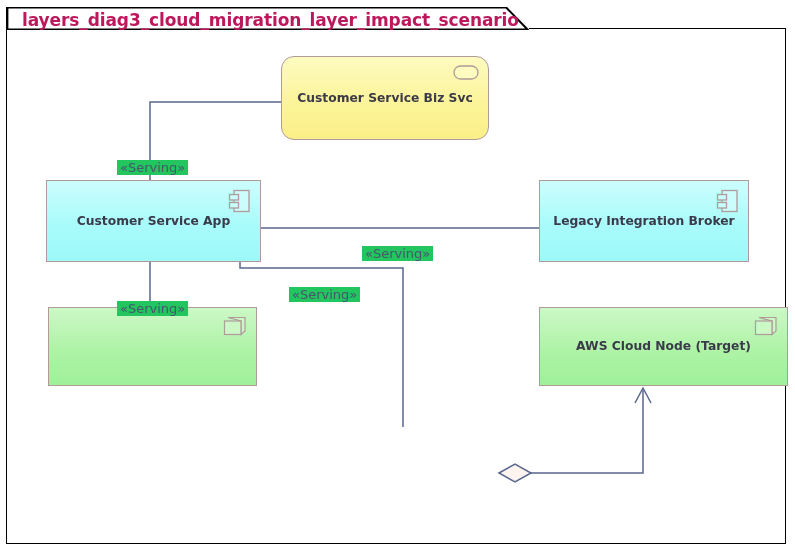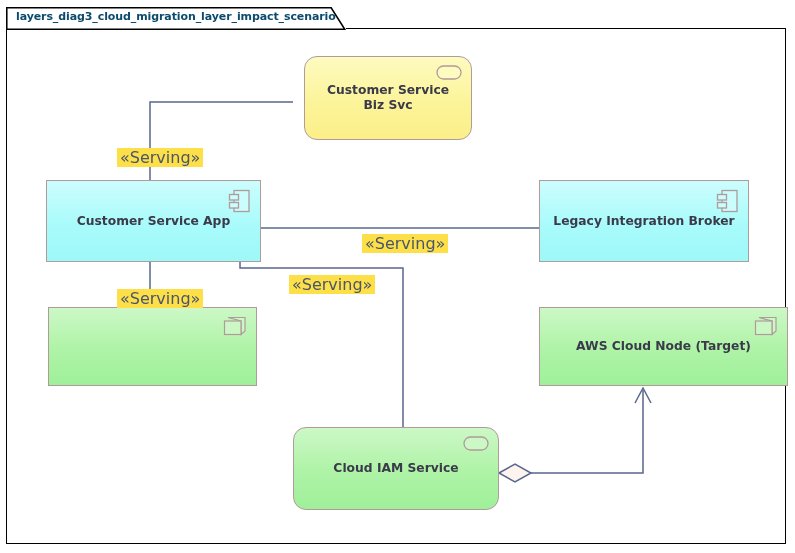--- a/index.html
+++ b/index.html
@@ -47,26 +47,27 @@
     position: absolute;
     left: 0;
     top: 0;
     width: 100%;
     height: 100%;
   }
   .title-tab .tab-label {
     position: relative;
     display: block;
     padding: 3px 10px 0 10px;
-    font-size: 11px;
+    font-size: 17px;
     font-weight: bold;
-    color: #0c4a6e;
+    color: #be185d;
     white-space: nowrap;
     letter-spacing: -0.1px;
     z-index: 2;
+    margin-left: 6px;
   }
 
   
   #wires {
     position: absolute;
     left: 0;
     top: 0;
     width: 795px;
     height: 553px;
     pointer-events: none;
@@ -104,26 +105,27 @@
     position: absolute;
     top: 8px;
     right: 9px;
     z-index: 4;
   }
   .icon svg { display: block; }
 
   
   .wire-label {
     position: absolute;
-    font-size: 16px;
+    font-size: 13px;
     color: #4a5570;
-    background: #fde047;
+    background: #22c55e;
     padding: 0 3px;
     white-space: nowrap;
     z-index: 4;
+    margin-top: 12px;
   }
 </style>
 </head>
 <body>
 
 <div id="canvas">
 
   <div class="frame"></div>
 
   <div class="title-tab">
@@ -145,21 +147,21 @@
       <path d="M240,262 L240,268 L403,268 L403,427"></path>
 
       <path d="M530,473 L643,473 L643,390"></path>
 
       <path d="M635,403 L643,388 L651,403"></path>
     </g>
 
     <path d="M499,473 L515,464 L531,473 L515,482 Z" fill="#fdf3ef" stroke="#59678c" stroke-width="1.5"></path>
   </svg>
 
-  <div class="node rounded fill-yellow" style="left:304px; top:56px; width:168px; height:84px;">
+  <div class="node rounded fill-yellow" style="left:281px; top:56px; width:208px; height:84px;">
     <span class="icon">
       <svg width="26" height="15" viewBox="0 0 26 15">
         <rect x="1" y="1" width="24" height="13" rx="6.5" ry="6.5" fill="#fdfbc0" stroke="#b09a9a" stroke-width="1.3"></rect>
       </svg>
     </span>
     <span class="node-label">Customer Service Biz Svc</span>
   </div>
 
   <div class="node fill-cyan" style="left:46px; top:180px; width:215px; height:82px;">
     <span class="icon">
@@ -195,27 +197,19 @@
   <div class="node fill-green" style="left:539px; top:307px; width:249px; height:79px;">
     <span class="icon">
       <svg width="24" height="23" viewBox="0 0 24 23">
         <path d="M5,1.5 L22,1.5 L22,15 L18,18.5 L18,5 Z" fill="#ccf8c6" stroke="#b09a9a" stroke-width="1.2"></path>
         <rect x="1.5" y="5" width="16.5" height="13.5" fill="#ccf8c6" stroke="#b09a9a" stroke-width="1.2"></rect>
       </svg>
     </span>
     <span class="node-label">AWS Cloud Node (Target)</span>
   </div>
 
-  <div class="node rounded fill-green" style="left:293px; top:427px; width:206px; height:83px;">
-    <span class="icon">
-      <svg width="26" height="15" viewBox="0 0 26 15">
-        <rect x="1" y="1" width="24" height="13" rx="6.5" ry="6.5" fill="#ccf8c6" stroke="#b09a9a" stroke-width="1.3"></rect>
-      </svg>
-    </span>
-    <span class="node-label">Cloud IAM Service</span>
-  </div>
 
   <span class="wire-label" style="left:117px; top:148px;">«Serving»</span>
   <span class="wire-label" style="left:362px; top:234px;">«Serving»</span>
   <span class="wire-label" style="left:117px; top:289px;">«Serving»</span>
   <span class="wire-label" style="left:289px; top:275px;">«Serving»</span>
 
 </div>
 
 </body></html>

